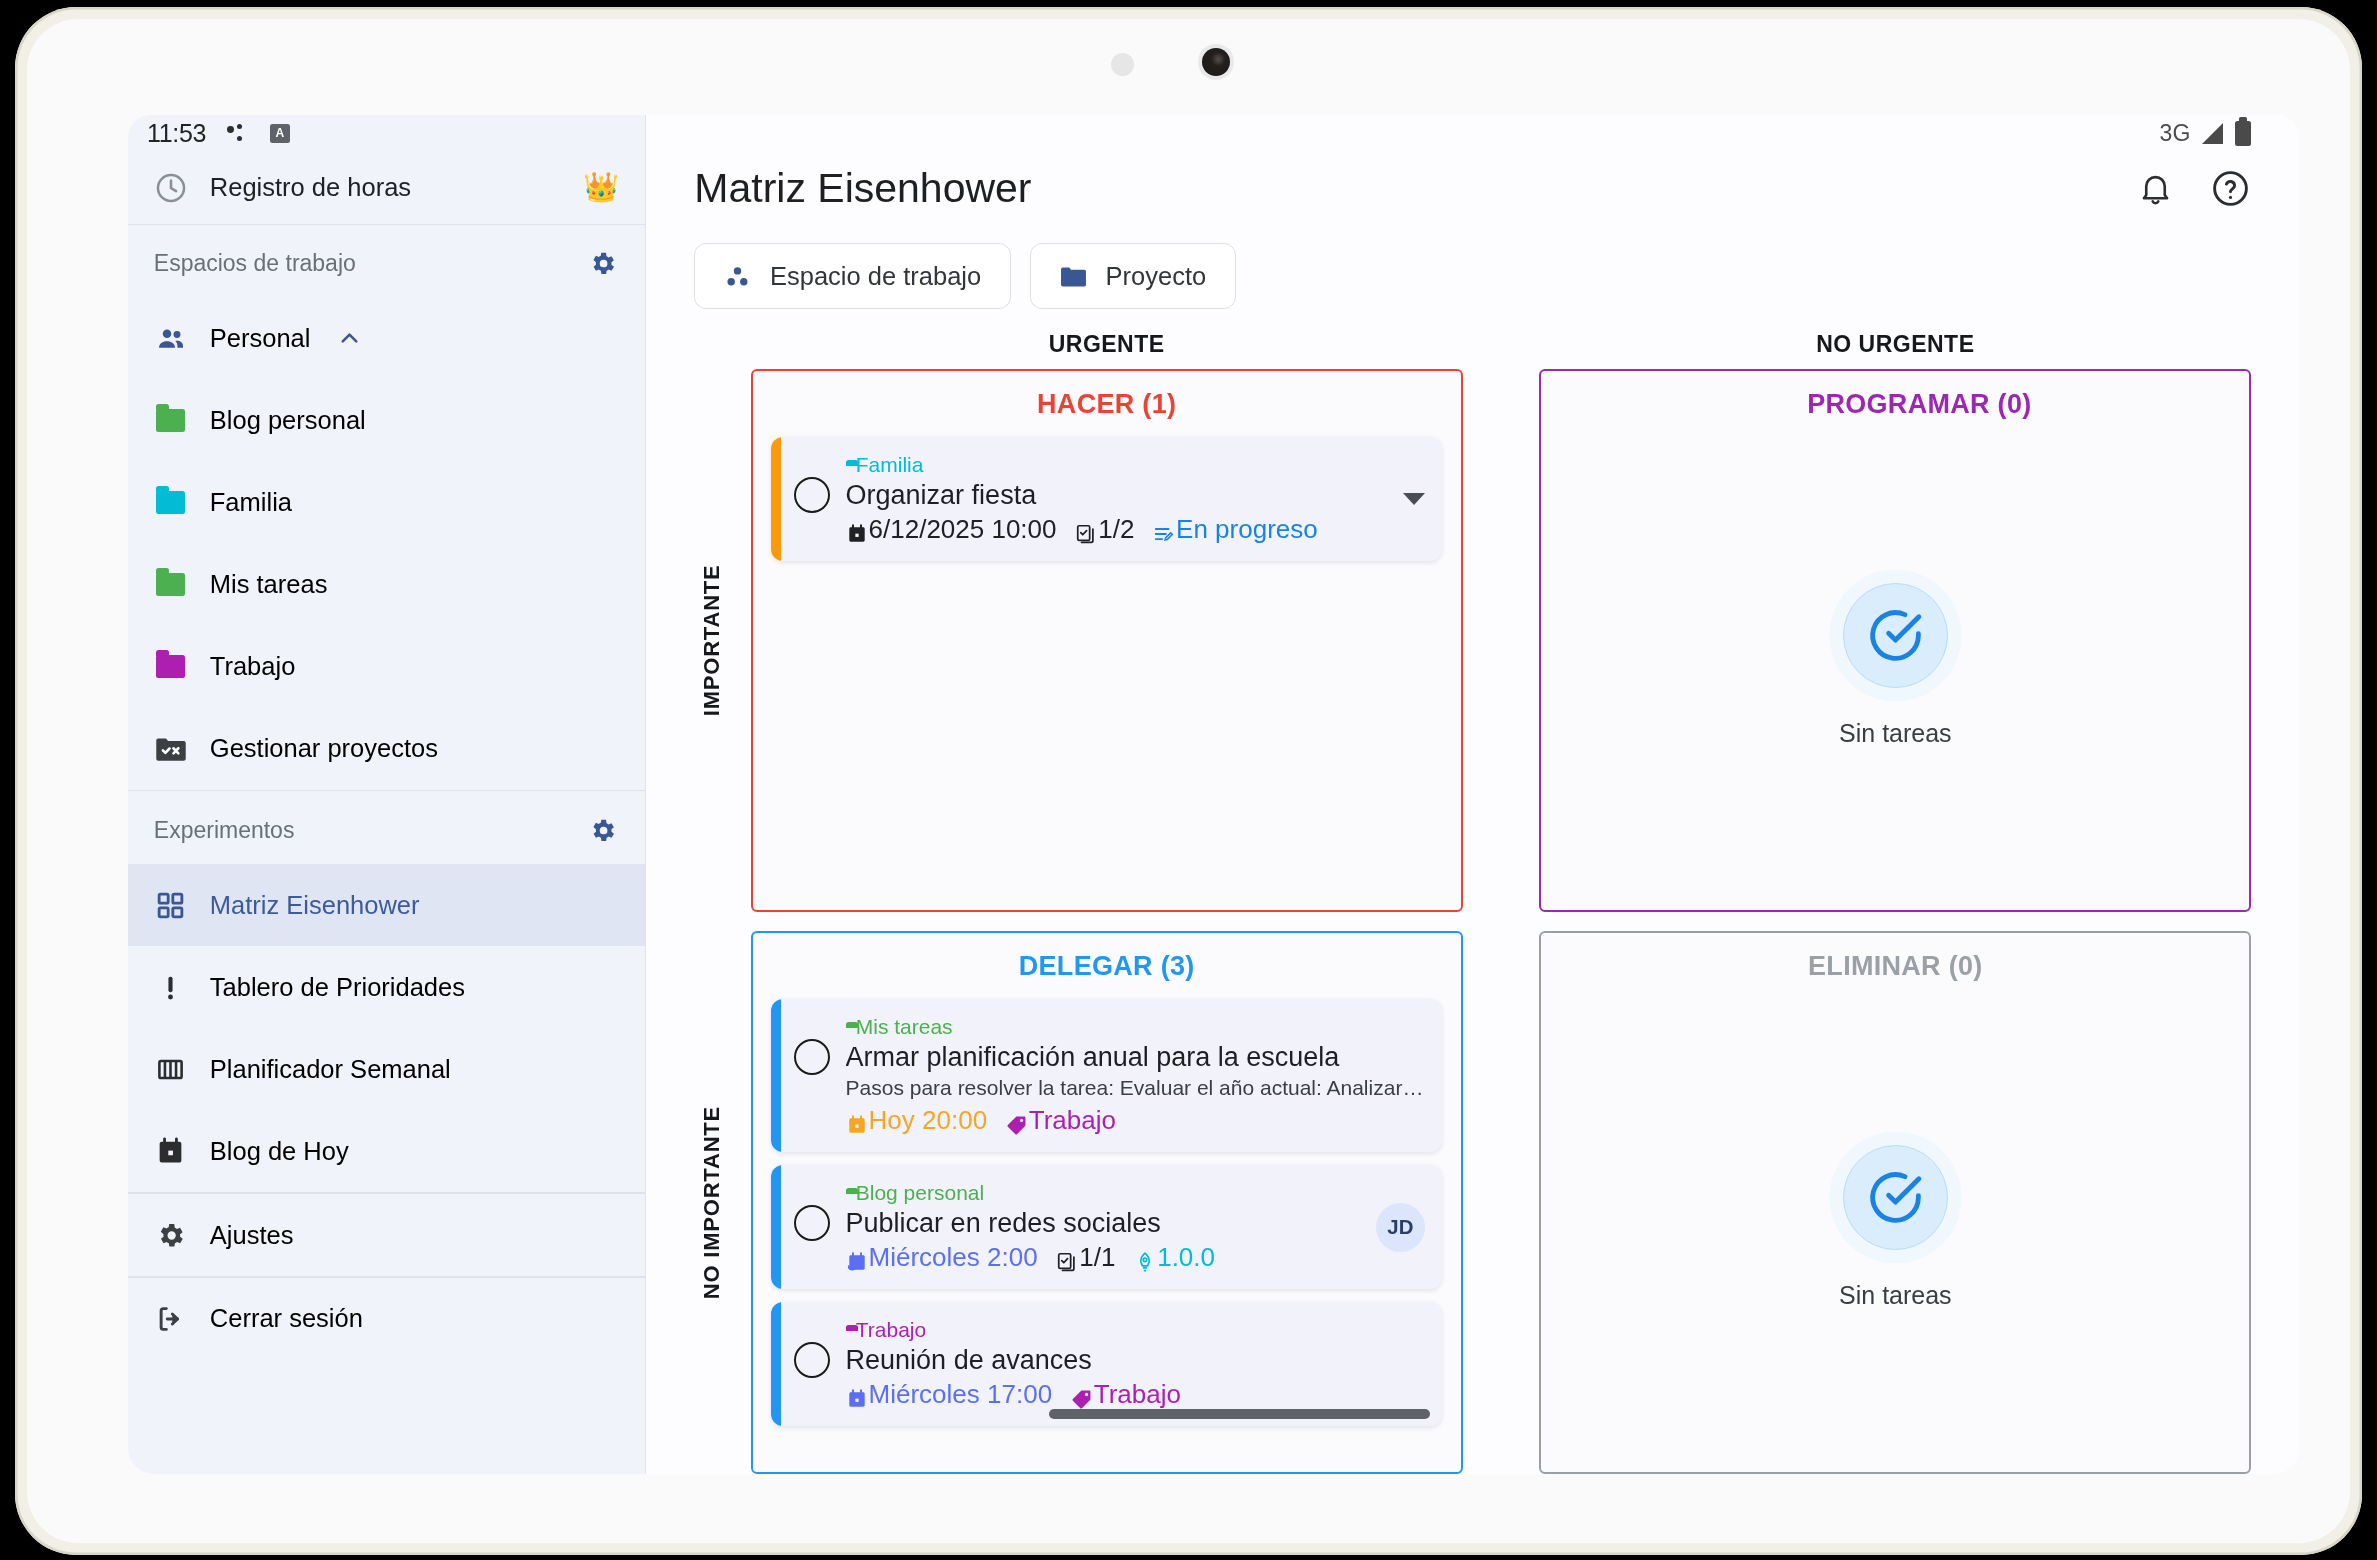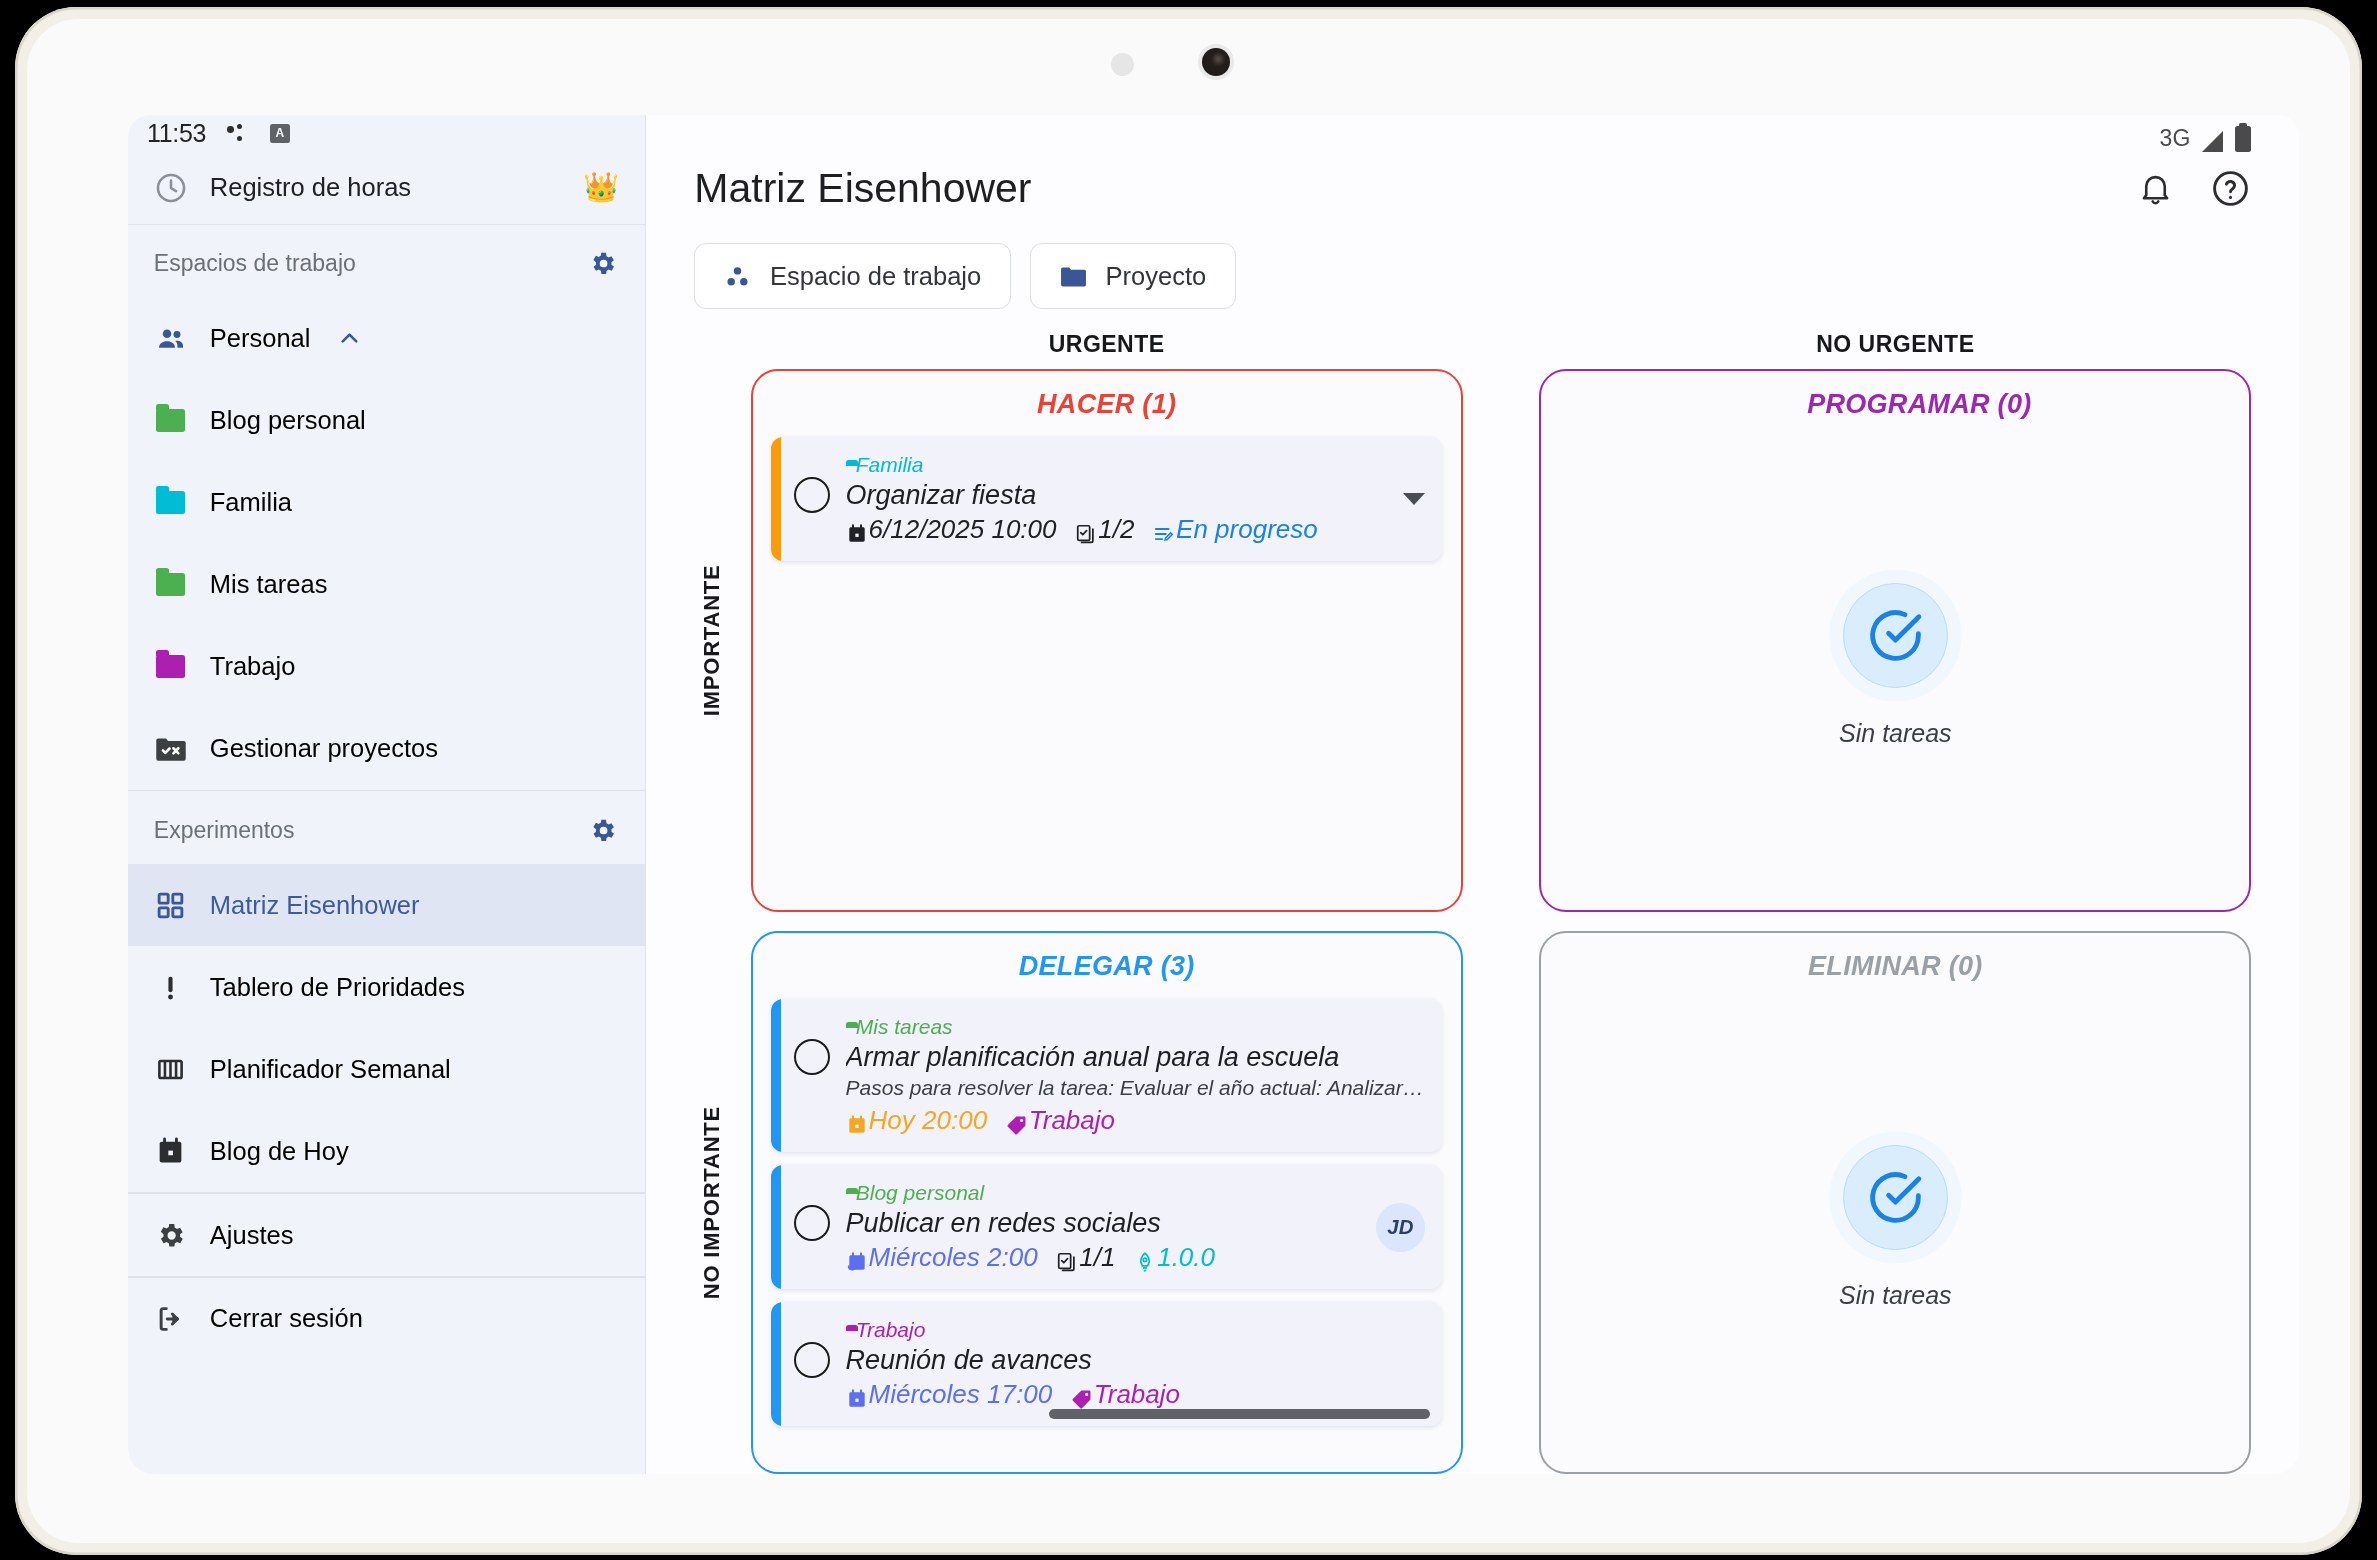--- a/index.html
+++ b/index.html
@@ -109,21 +109,21 @@
   }
   .folder::before {
     content: ""; position: absolute; left: 0; top: -5.1px;
     width: 12.7px; height: 6px; border-radius: 2.5px 2.5px 0 0;
     background: inherit;
   }
 
   
   #main { flex: 1; display: flex; flex-direction: column; background: #fdfdff; min-width: 0; }
   .main-status {
-    height: 37px; display: flex; align-items: flex-end; justify-content: flex-end;
+    height: 37px; display: flex; align-items: center; justify-content: flex-end;
     padding: 0 48px; gap: 12px;
   }
   .net-txt { font-size: 23px; color: #4a4a4a; }
   .signal { width: 0; height: 0; border-left: 21px solid transparent; border-bottom: 21px solid #4a4a4a; }
   .battery { width: 16px; height: 25.5px; background: #4a4a4a; border-radius: 2.5px; position: relative; }
   .battery::before { content:""; position:absolute; left:4.2px; top:-3.4px; width:7.6px; height:3.4px; background:#4a4a4a; border-radius:1.7px 1.7px 0 0; }
 
   .main-head {
     display: flex; align-items: center; justify-content: space-between;
     padding: 13.6px 48px 0 48px;
@@ -157,24 +157,24 @@
     gap: 18.7px 20.4px;
     padding: 10.2px 48px 0 48px;
     min-height: 0;
   }
   .row-label {
     writing-mode: vertical-rl; transform: rotate(180deg);
     display: flex; align-items: center; justify-content: center;
     font-size: 22px; font-weight: bold; color: #16181c; letter-spacing: 0.8px;
   }
   .quad {
-    border: 2.5px solid #ccc; border-radius: 27px;
+    border: 2.5px solid #ccc; border-radius: 6px;
     background: #fbfbfe;
     display: flex; flex-direction: column;
-    min-height: 0; overflow: hidden; position: relative; font-style: italic;
+    min-height: 0; overflow: hidden; position: relative;
   }
   .quad-title {
     text-align: center; font-size: 27px; font-weight: bold;
     padding: 18.7px 0 5.1px 0; letter-spacing: 0.3px;
   }
   .quad-body { flex: 1; padding: 12px 18.7px 15.3px 18.7px; overflow: hidden; min-height: 0; }
   .empty {
     height: 100%; display: flex; flex-direction: column;
     align-items: center; justify-content: center; gap: 31px;
   }

